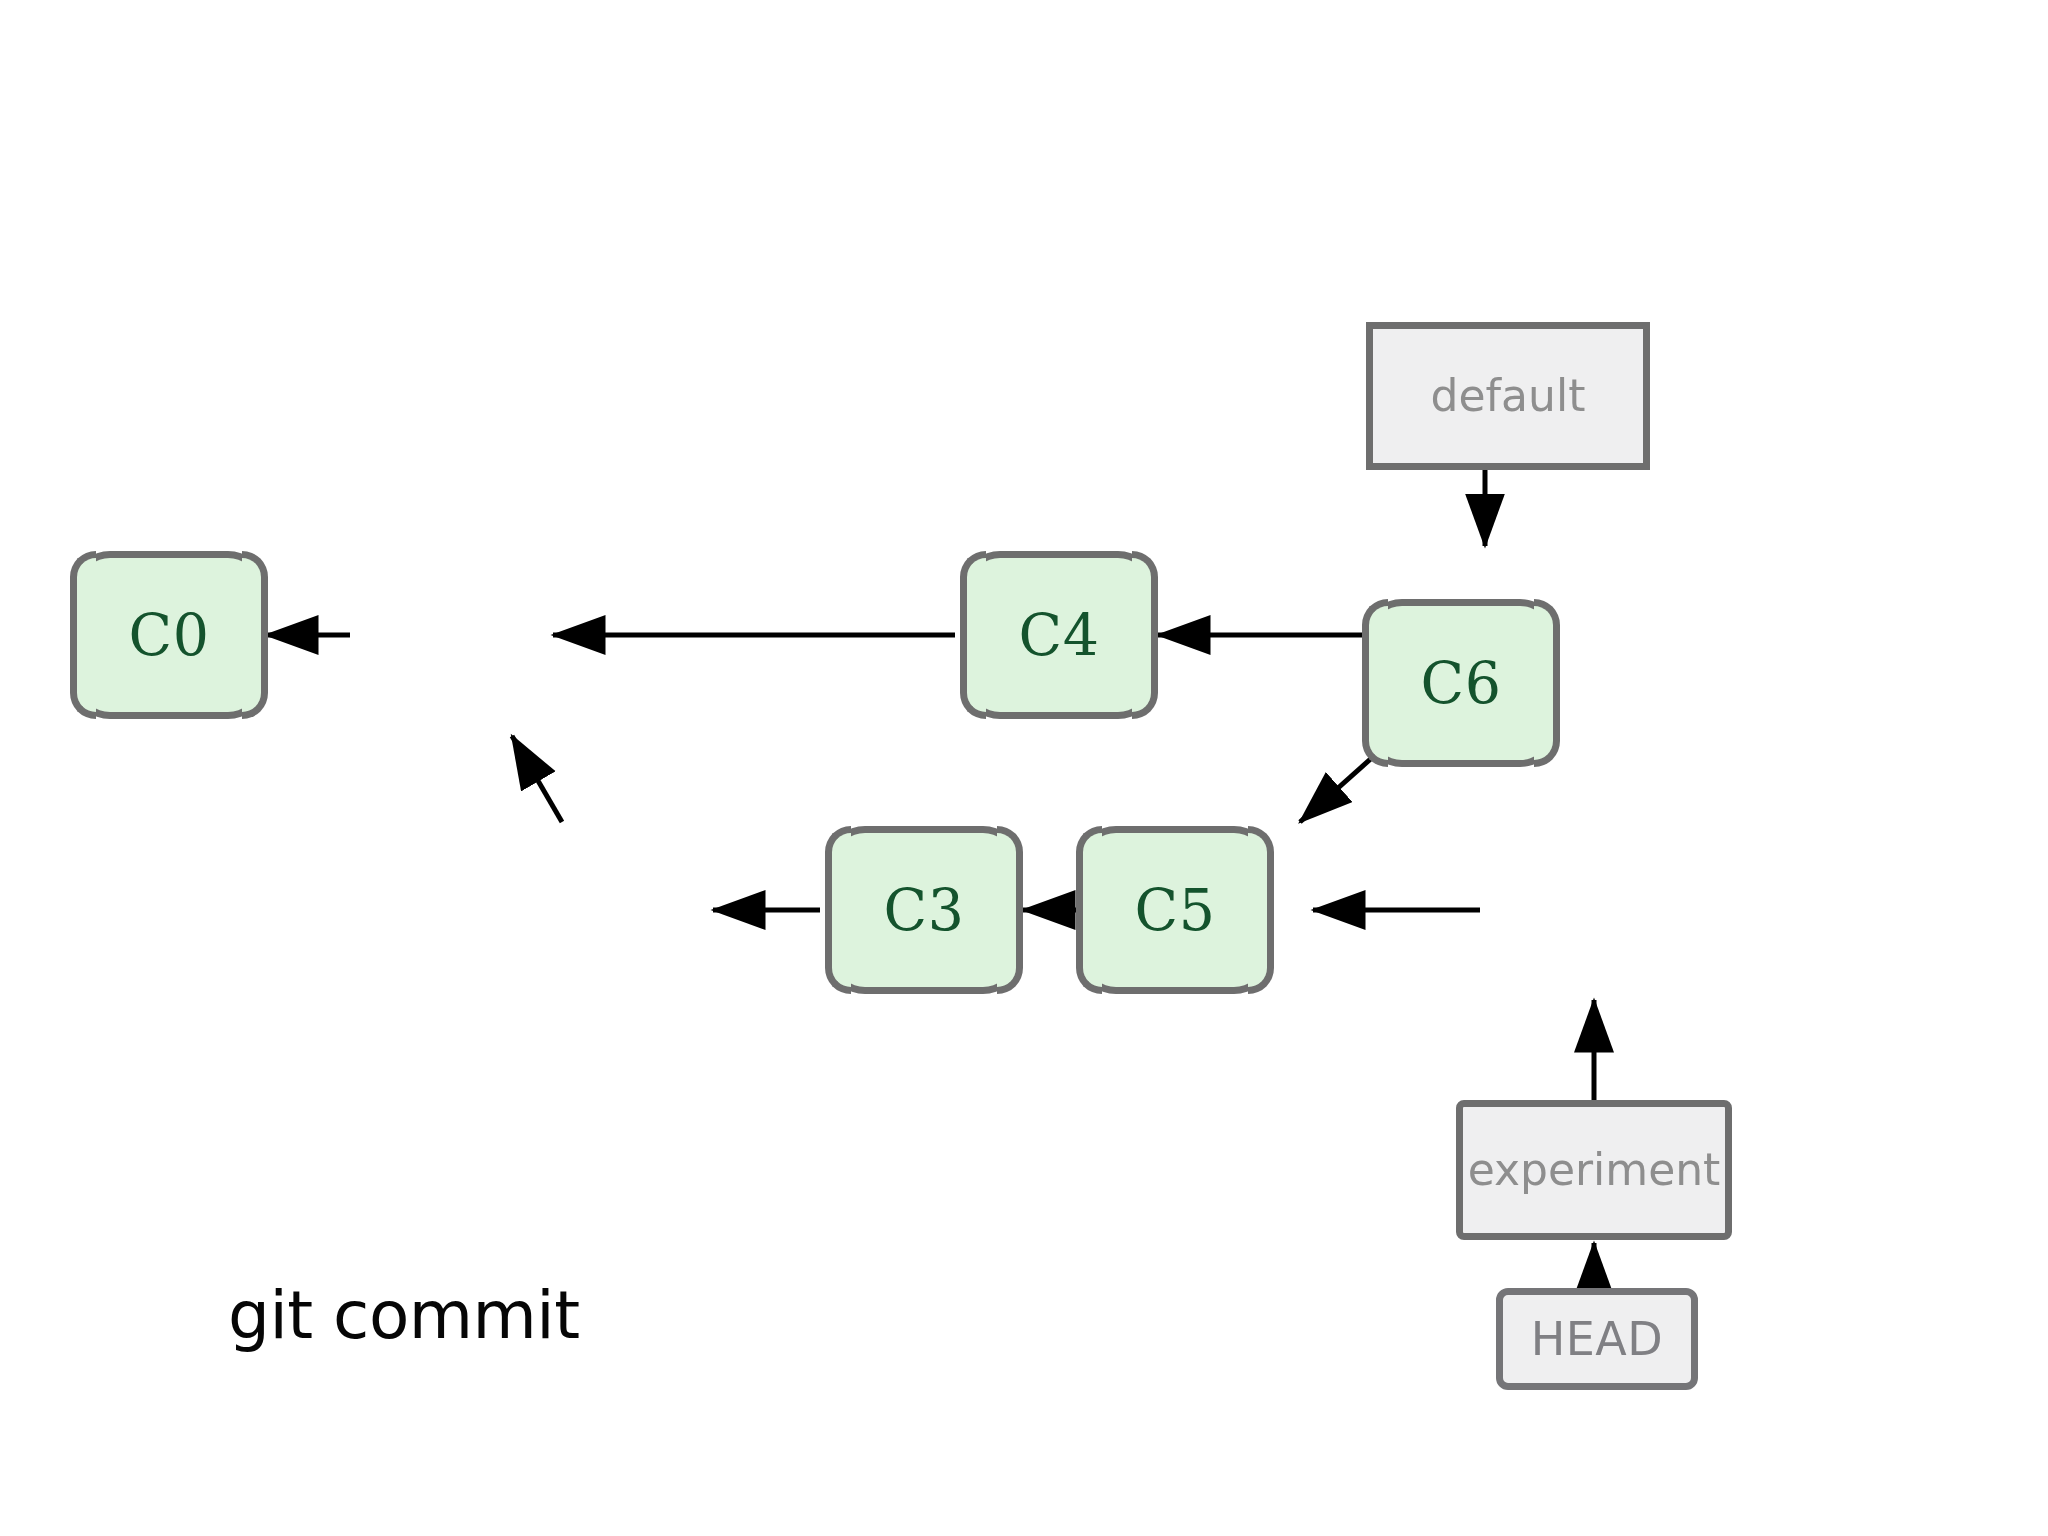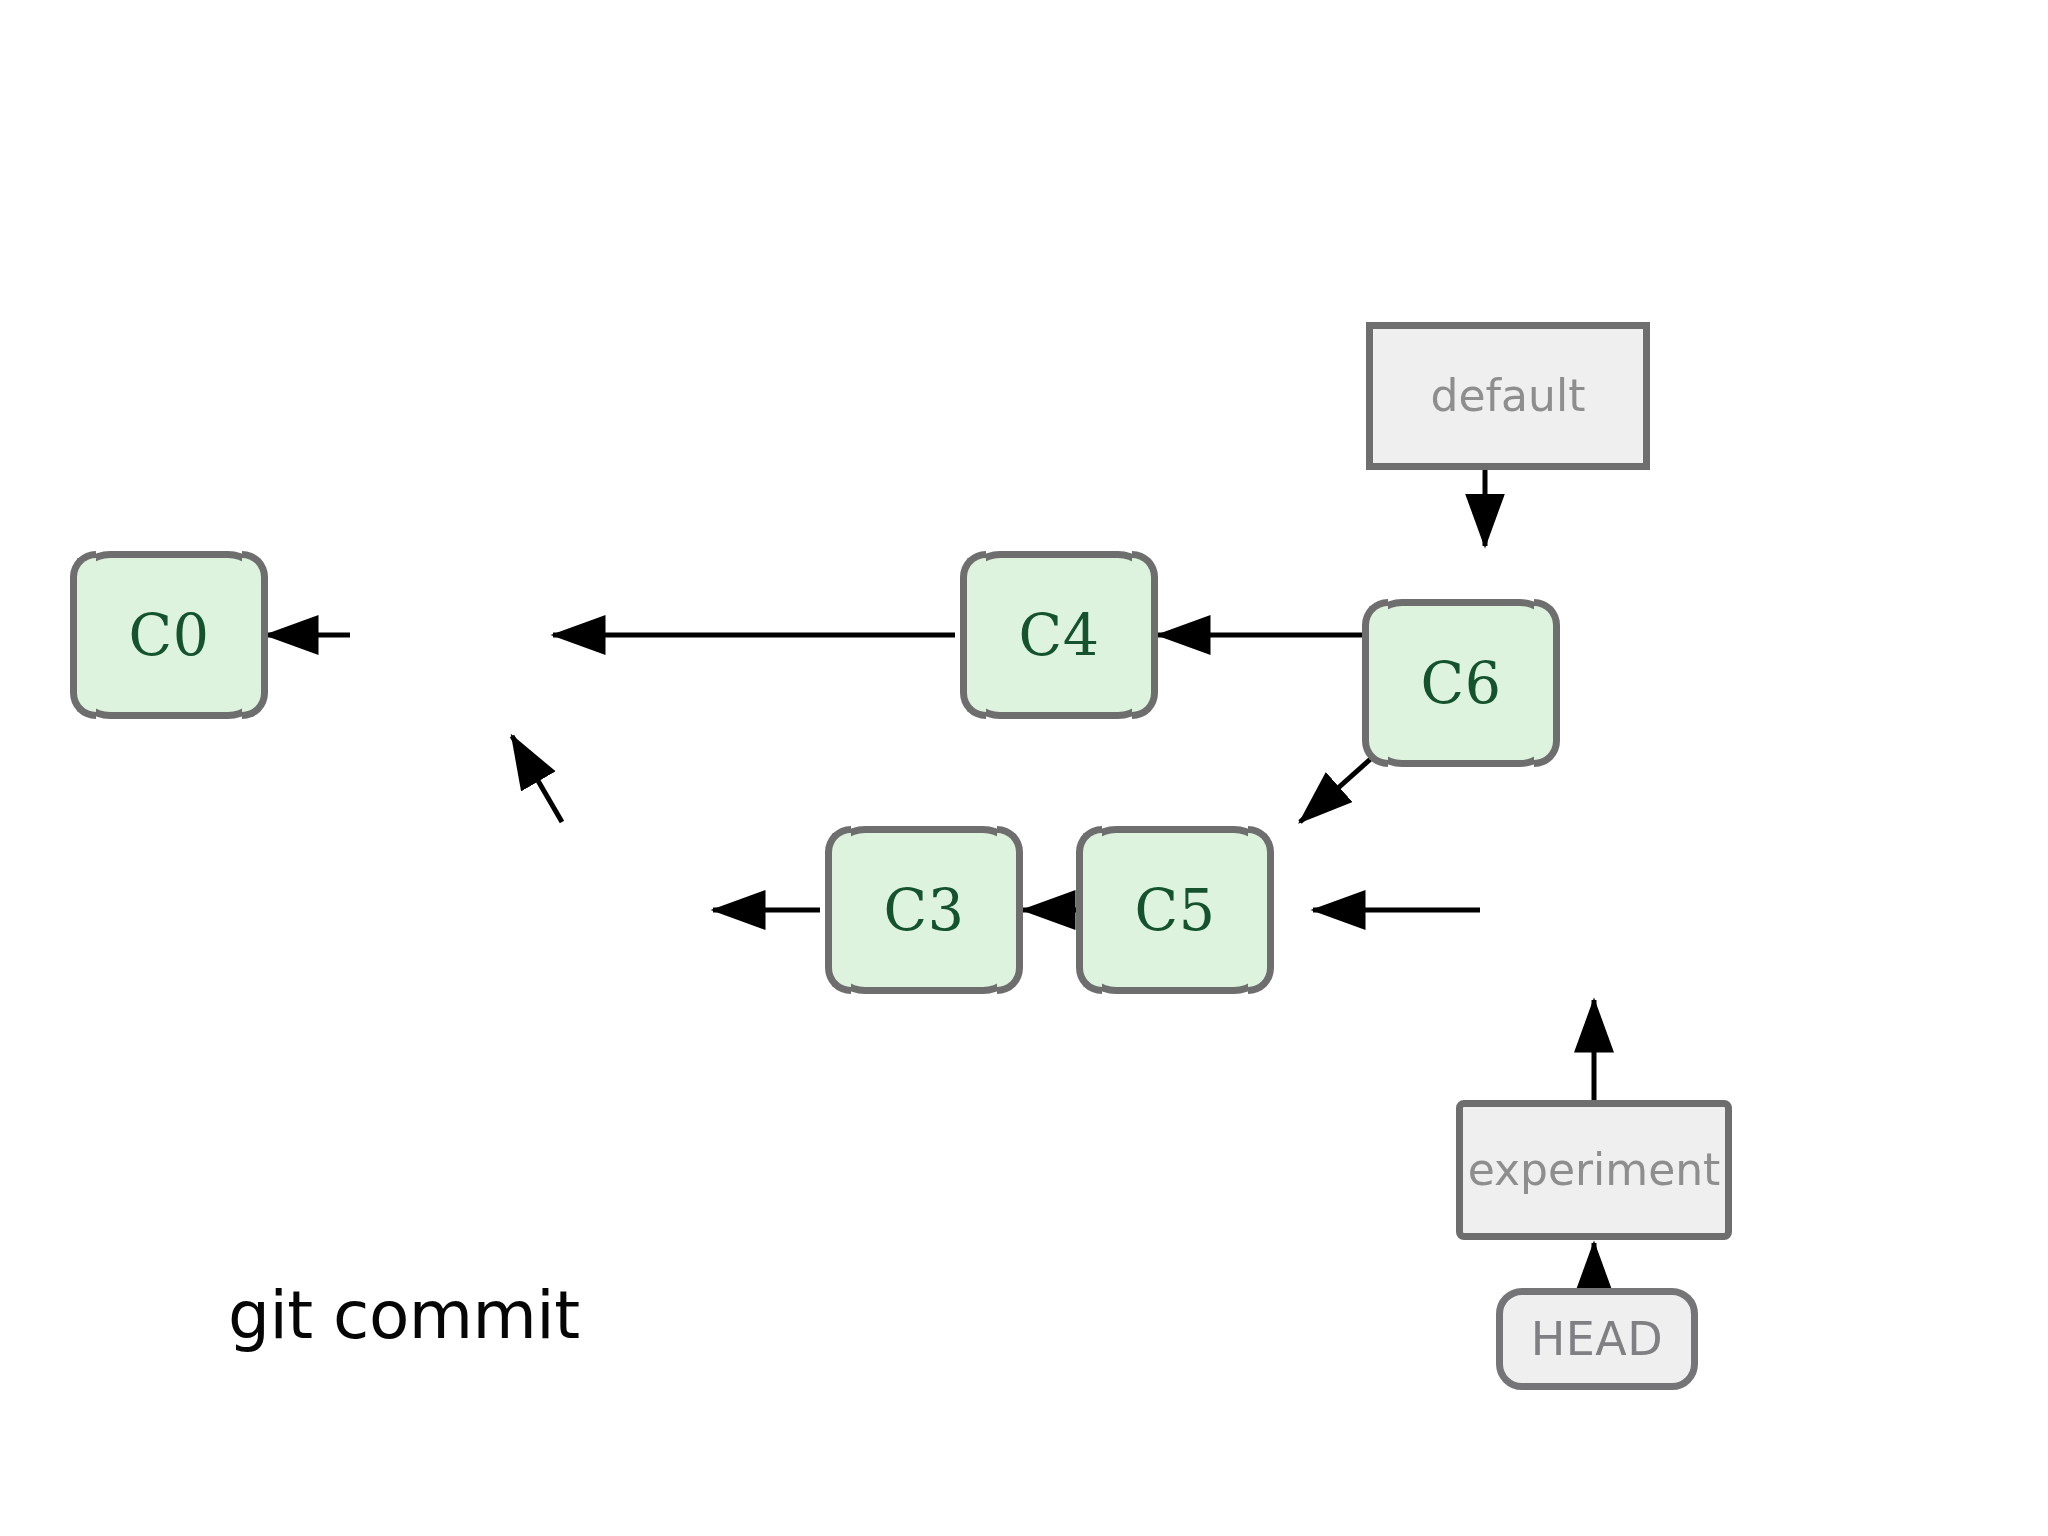--- a/index.html
+++ b/index.html
@@ -98,21 +98,21 @@
     color: #8e8e8e;
     font-weight: 400;
   }
 
   
   .head-box {
     position: absolute;
     box-sizing: border-box;
     background: #efeff0;
     border: 7px solid #757578;
-    border-radius: 26px;
+    border-radius: 12px;
     display: flex;
     align-items: center;
     justify-content: center;
     z-index: 3;
   }
   .head-box .head-label {
     font-family: "DejaVu Sans", "Liberation Sans", sans-serif;
     font-size: 46px;
     line-height: 1;
     color: #808084;

